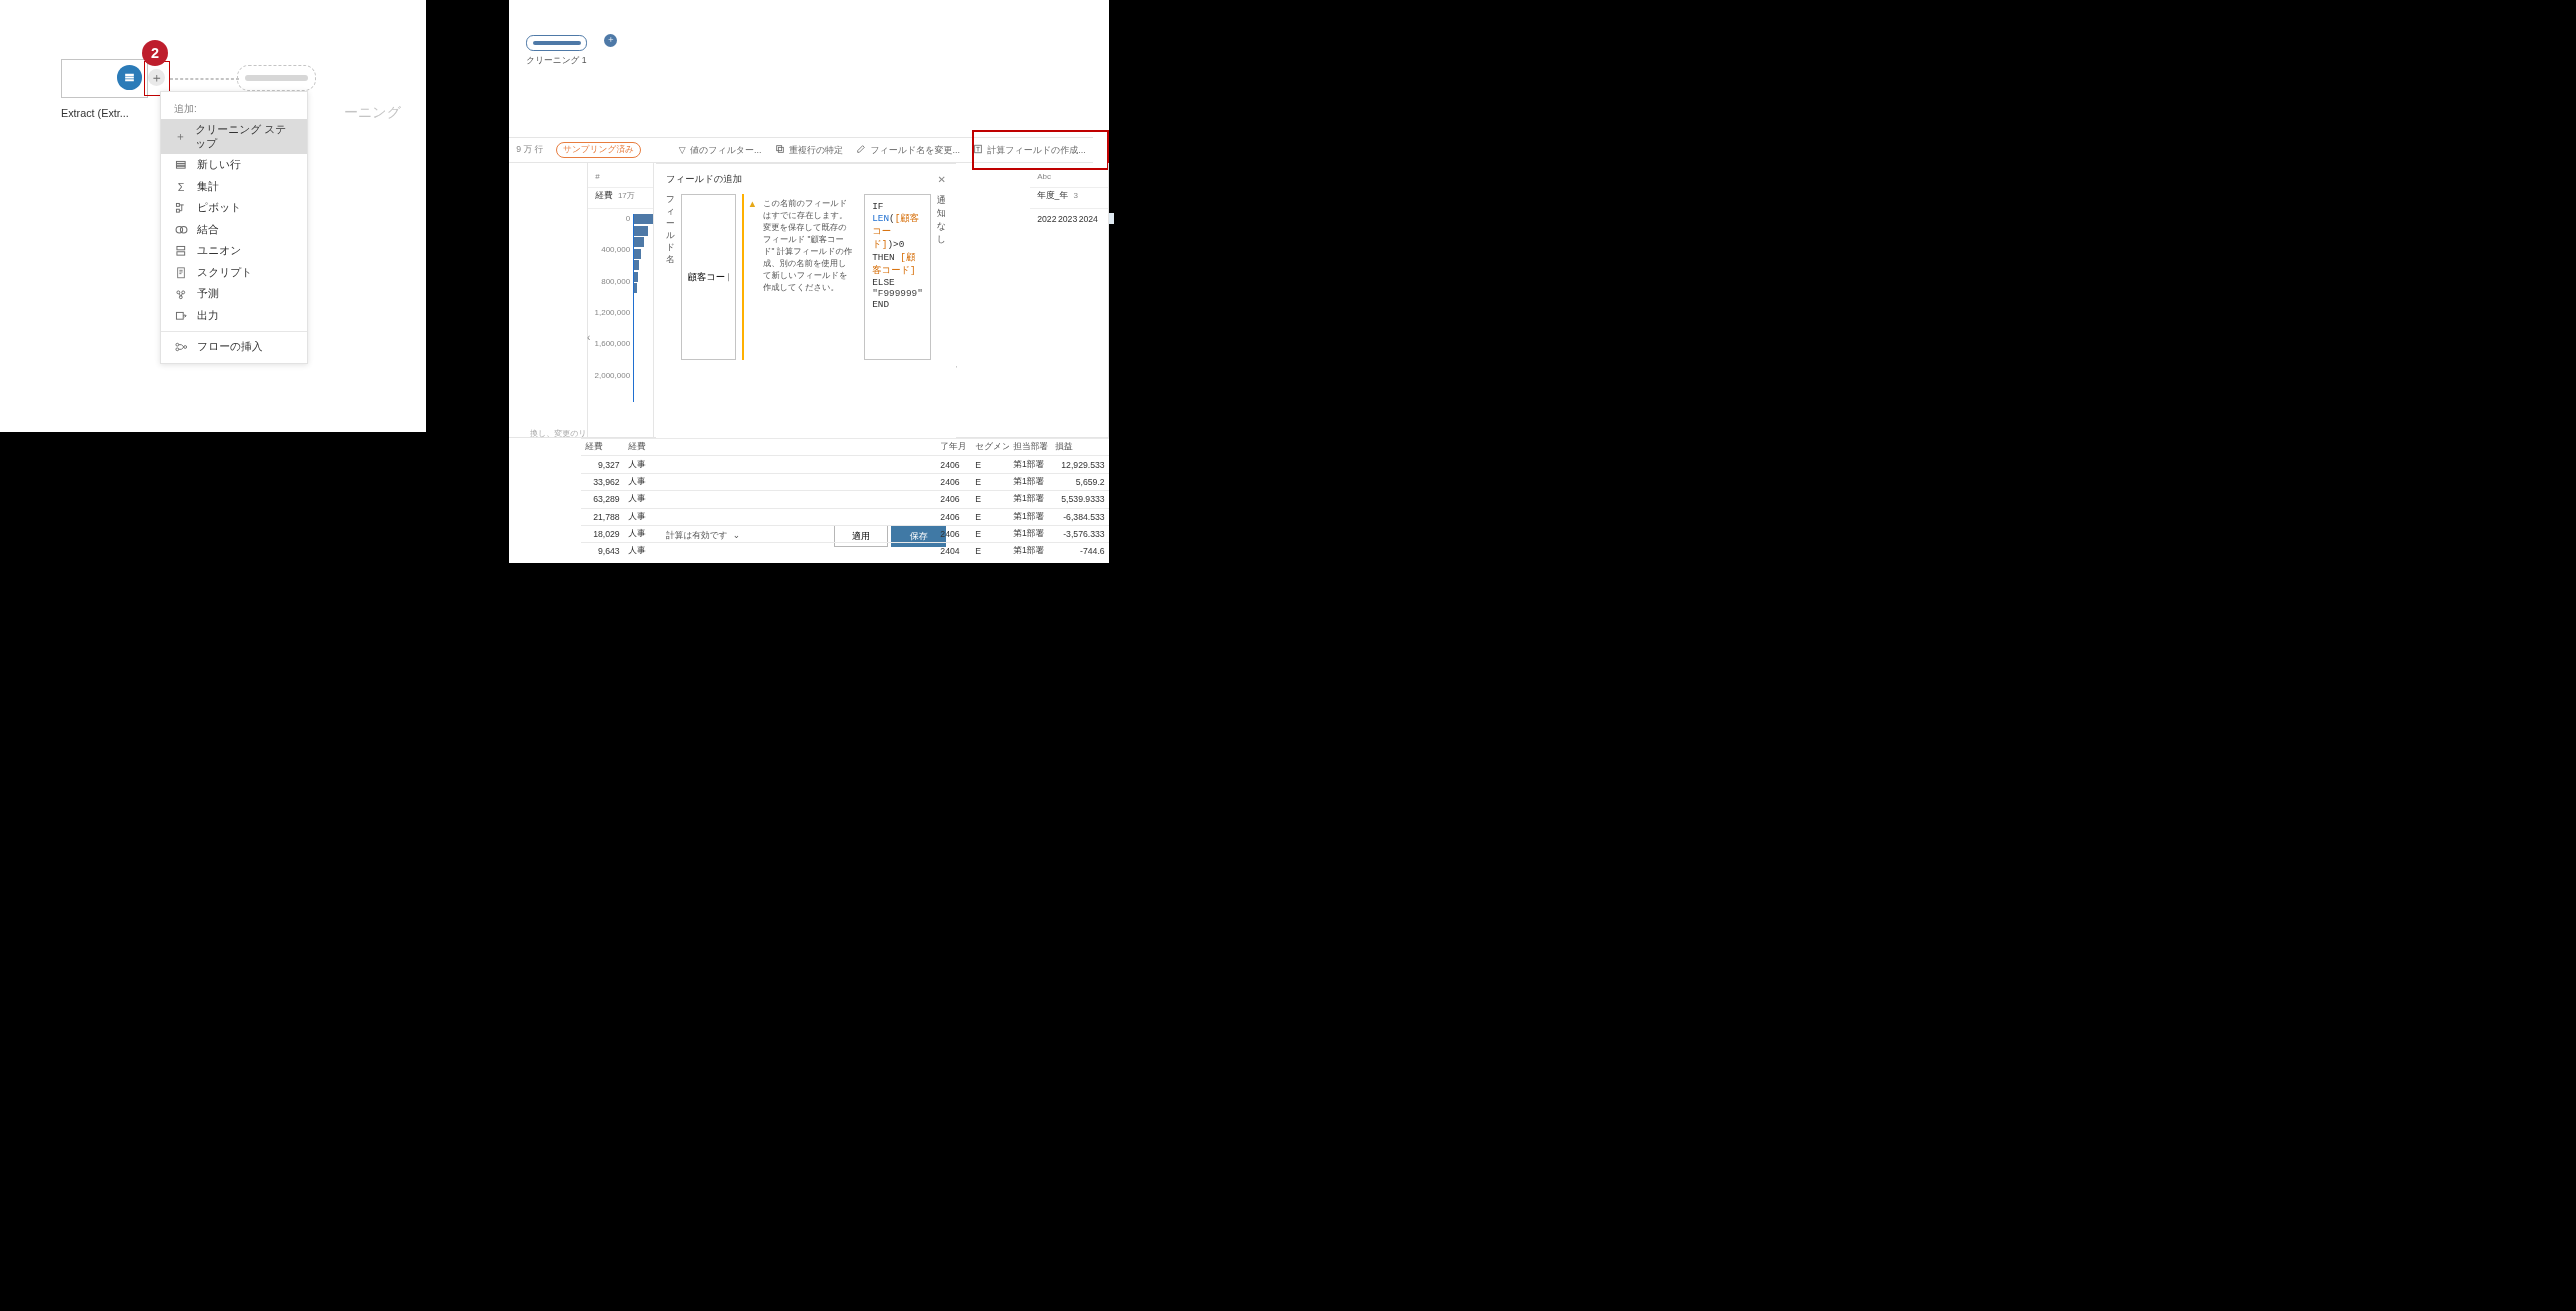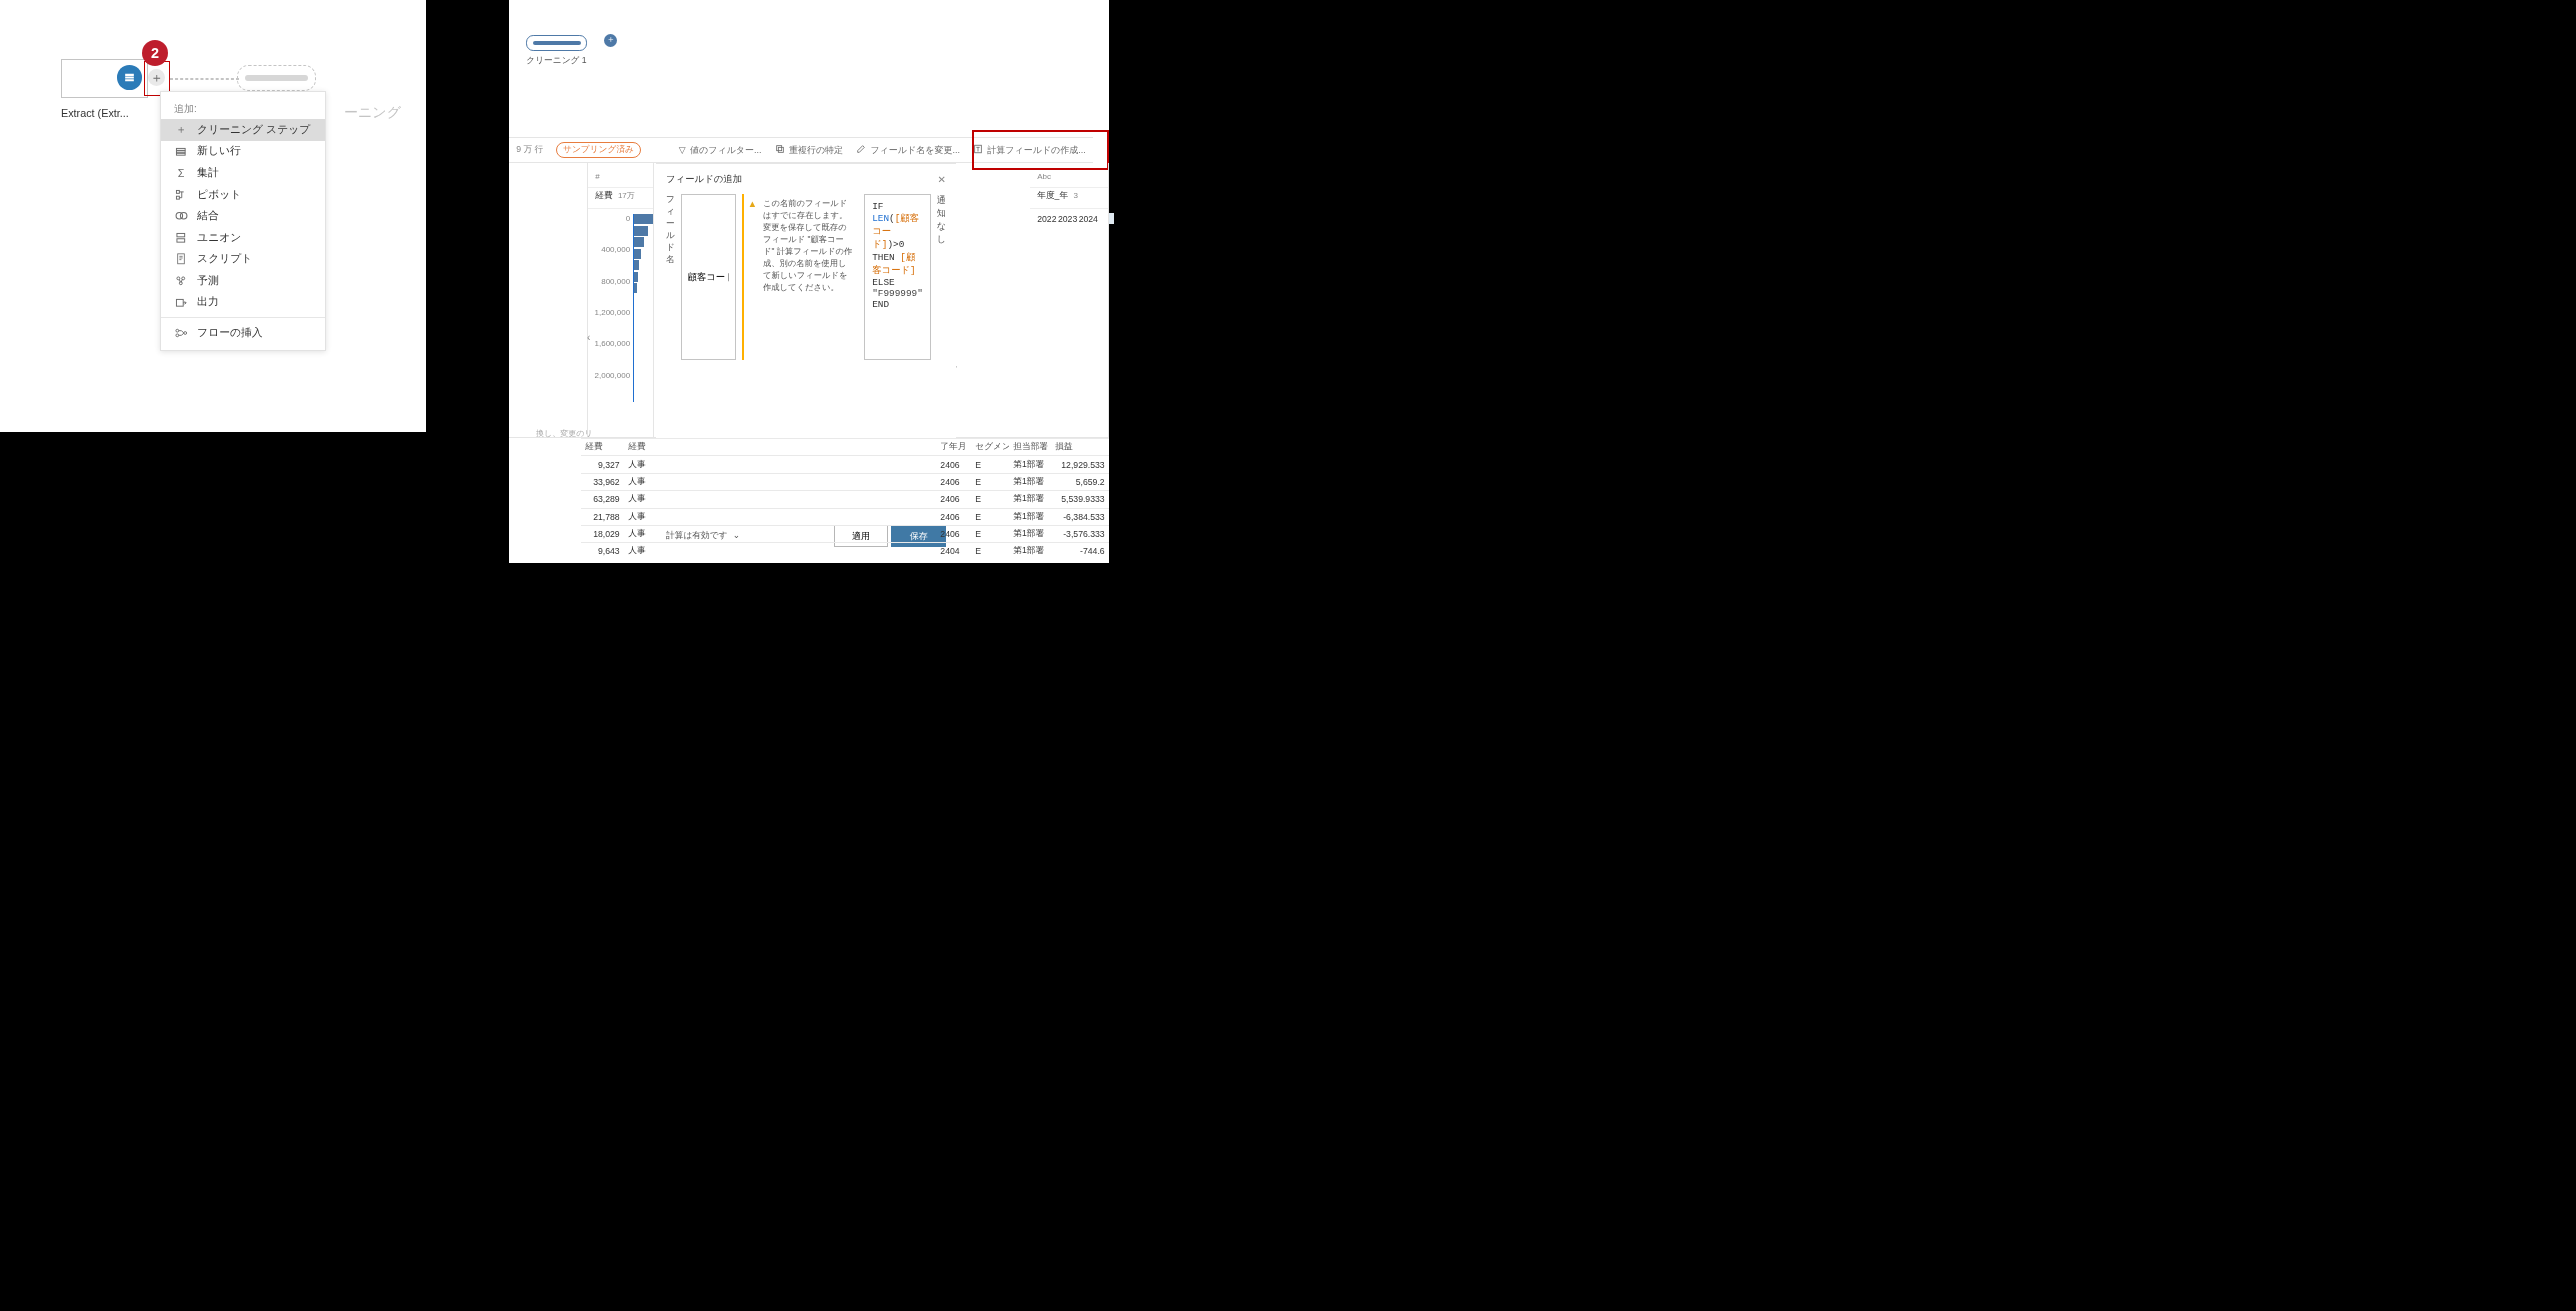--- a/index.html
+++ b/index.html
@@ -114,21 +114,21 @@
   .dashed-box-source {
     position: absolute;
     left: 61px; top: 59px;
     width: 87px; height: 39px;
     border: 1.4px solid #c4c4c4;
     background: #fff;
   }
   .add-menu {
     position: absolute;
     left: 160px; top: 91px;
-    width: 166px;
+    width: 148px;
     background: #fff;
     border: 0.7px solid #e2e2e2;
     box-shadow: 0 1.4px 5.8px rgba(0,0,0,.12);
     padding: 5.8px 0;
   }
   .add-menu .menu-title {
     padding: 4.3px 13px 2.9px 13px;
     color: #888;
     font-size: 10px;
   }
@@ -344,23 +344,23 @@
     padding: 2.2px 4.3px;
     text-align: left;
     overflow: hidden;
     white-space: nowrap;
     color: #333;
   }
   .grid th { color: #555; font-weight: normal; }
   .grid .num { text-align: right; }
   .scroll-hint {
     position: absolute;
-    left: 17px; top: 428px;
+    left: 0; top: 428px;
     font-size: 8px; color: #aaa;
-    padding-left: 10px;
+    padding-left: 21px;
   }
   
   .axisbar-wrap {
     position: absolute;
     left: 0; top: 51px;
     width: 100%;
     height: 188px;
     display: flex;
   }
   .axis-labels {

